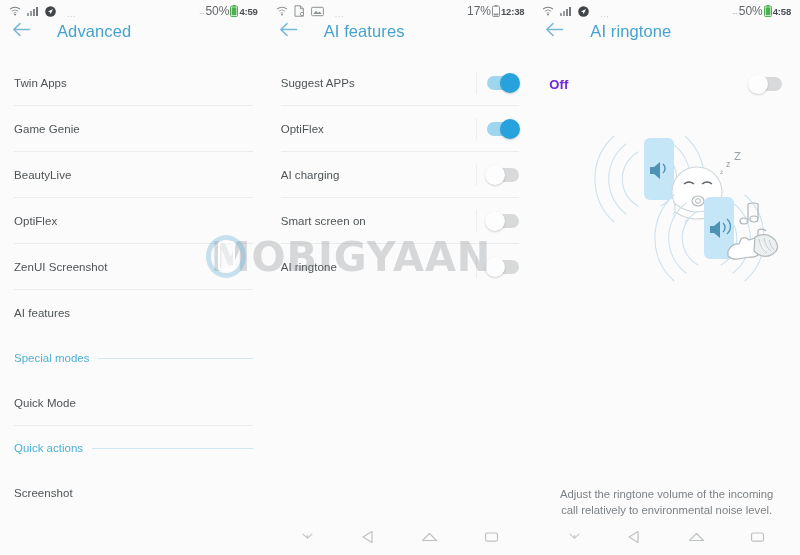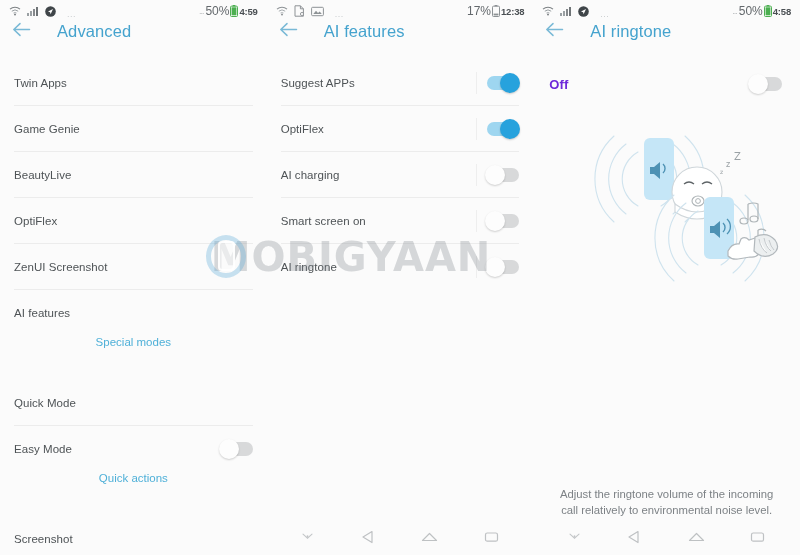--- a/index.html
+++ b/index.html
@@ -84,21 +84,20 @@
     height: 1px;
     background: #ececec;
   }
 
   .section-head {
     height: 44px;
     display: flex;
     align-items: center;
     padding: 0 14px;
     gap: 9px;
-    flex-direction: column;
   }
   .section-head .sh-label {
     font-size: 11.5px;
     color: #4fb0d8;
     white-space: nowrap;
   }
   .section-head .sh-line {
     flex: 1 1 auto;
     height: 1px;
     background: #cfe7f1;
@@ -309,28 +308,20 @@
       <div class="section-head">
         <span class="sh-label">Special modes</span>
         <span class="sh-line"></span>
       </div>
 
       <div class="row">
         <span class="label">Quick Mode</span>
         <span class="divider"></span>
       </div>
 
-      <div class="row no-div">
-        <span class="label">Easy Mode</span>
-        <span class="toggle off">
-          <span class="track"></span>
-          <span class="knob"></span>
-        </span>
-
-      </div>
 
       <div class="section-head">
         <span class="sh-label">Quick actions</span>
         <span class="sh-line"></span>
       </div>
 
       <div class="row">
         <span class="label">Screenshot</span>
 
       </div>

